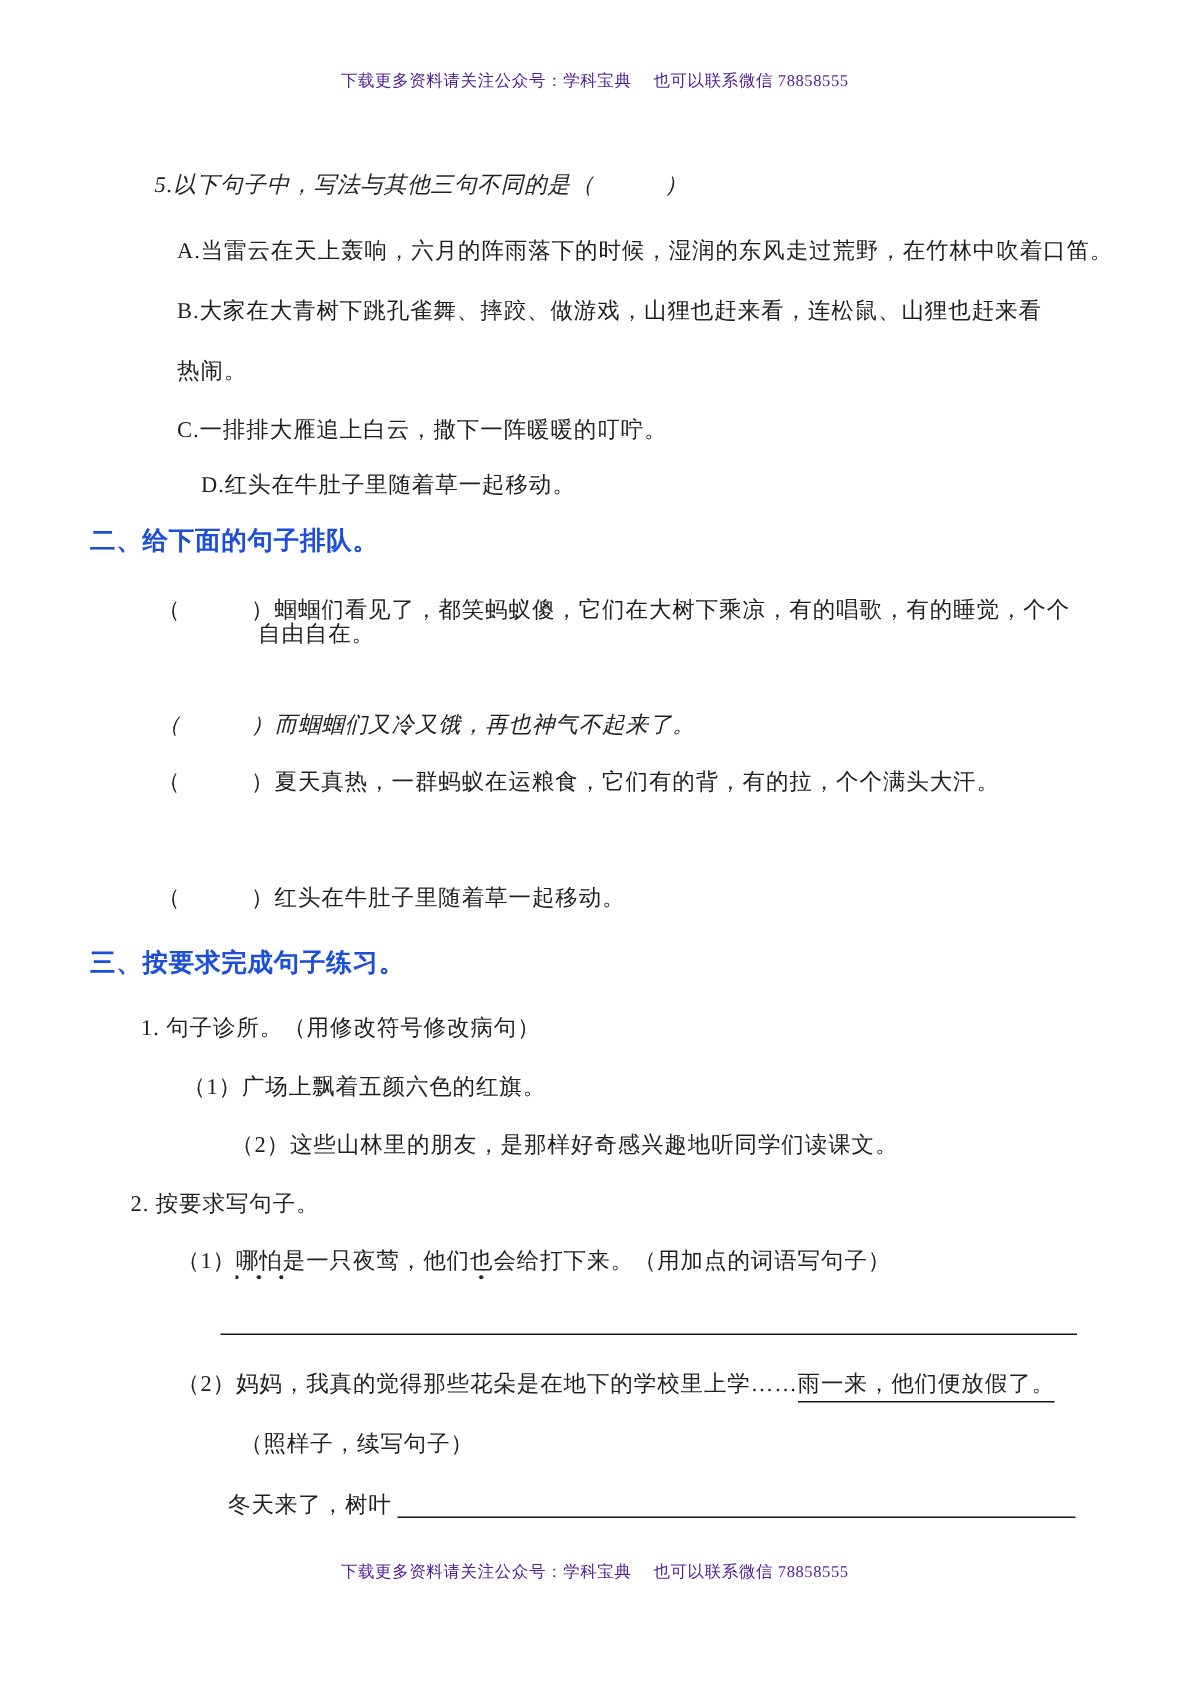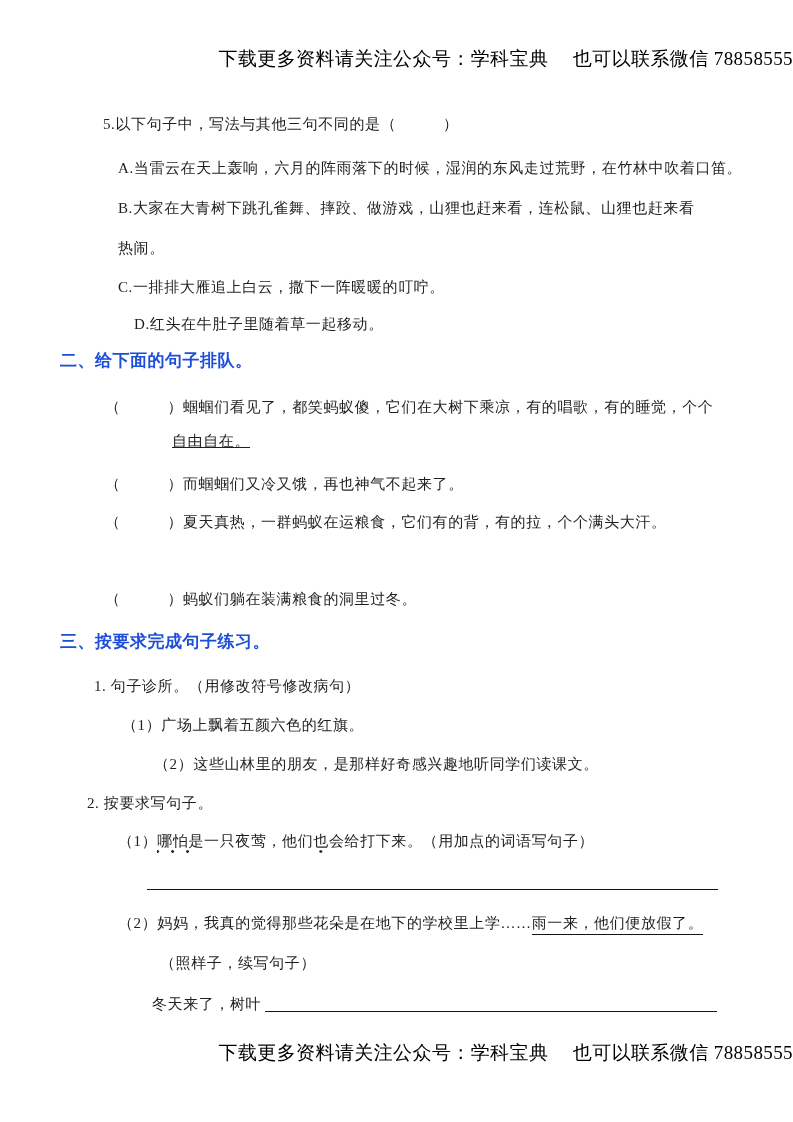--- a/index.html
+++ b/index.html
@@ -16,24 +16,24 @@
     position: absolute;
     font-size: 15px;
     letter-spacing: 0.6px;
     line-height: 21px;
     white-space: nowrap;
   }
   .meta {
     position: absolute;
     left: 0;
     width: 100%;
-    text-align: right;
-    font-size: 19px;
+    text-align: center;
+    font-size: 11px;
     letter-spacing: 0.4px;
-    color: #000000;
+    color: #4c1d95;
   }
   .heading {
     font-family: "Liberation Sans", "DejaVu Sans", sans-serif;
     font-weight: bold;
     font-size: 17px;
     letter-spacing: 0.5px;
     color: #1d4ed8;
   }
   .rule {
     position: absolute;
@@ -52,33 +52,33 @@
     padding-bottom: 3px;
   }
 </style>
 </head>
 <body>
 
 <div class="page">
 
   <div class="meta" style="top:46px;">下载更多资料请关注公众号：学科宝典　 也可以联系微信 78858555</div>
 
-  <div class="ln" style="left:103px; top:114px;">5.以下句子中，写法与其他三句不同的是（　　　）</div>
+  <div class="ln" style="left:103px; top:114px;font-style:italic;">5.以下句子中，写法与其他三句不同的是（　　　）</div>
   <div class="ln" style="left:118px; top:158px;">A.当雷云在天上轰响，六月的阵雨落下的时候，湿润的东风走过荒野，在竹林中吹着口笛。</div>
   <div class="ln" style="left:118px; top:198px;">B.大家在大青树下跳孔雀舞、摔跤、做游戏，山狸也赶来看，连松鼠、山狸也赶来看</div>
   <div class="ln" style="left:118px; top:238px;">热闹。</div>
   <div class="ln" style="left:118px; top:277px;">C.一排排大雁追上白云，撒下一阵暖暖的叮咛。</div>
   <div class="ln" style="left:118px; top:314px;margin-left:16px;">D.红头在牛肚子里随着草一起移动。</div>
 
   <div class="ln heading" style="left:60px; top:350px;">二、给下面的句子排队。</div>
   <div class="ln" style="left:105px; top:397px;">（　　　）蝈蝈们看见了，都笑蚂蚁傻，它们在大树下乘凉，有的唱歌，有的睡觉，个个</div>
-  <div class="ln" style="left:172px; top:431px;text-decoration:underline;">自由自在。</div>
-  <div class="ln" style="left:105px; top:474px;">（　　　）而蝈蝈们又冷又饿，再也神气不起来了。</div>
-  <div class="ln" style="left:105px; top:512px;">（　　　）夏天真热，一群蚂蚁在运粮食，它们有的背，有的拉，个个满头大汗。</div>
-  <div class="ln" style="left:105px; top:589px;">（　　　）蚂蚁们躺在装满粮食的洞里过冬。</div>
+  <div class="ln" style="left:172px; top:413px;">自由自在。</div>
+  <div class="ln" style="left:105px; top:474px;font-style:italic;">（　　　）而蝈蝈们又冷又饿，再也神气不起来了。</div>
+  <div class="ln" style="left:105px; top:512px;font-family:Liberation Mono, monospace;">（　　　）夏天真热，一群蚂蚁在运粮食，它们有的背，有的拉，个个满头大汗。</div>
+  <div class="ln" style="left:105px; top:589px;">（　　　）红头在牛肚子里随着草一起移动。</div>
 
   <div class="ln heading" style="left:60px; top:631px;">三、按要求完成句子练习。</div>
   <div class="ln" style="left:94px; top:676px;">1. 句子诊所。（用修改符号修改病句）</div>
   <div class="ln" style="left:122px; top:715px;">（1）广场上飘着五颜六色的红旗。</div>
   <div class="ln" style="left:122px; top:754px;margin-left:32px;">（2）这些山林里的朋友，是那样好奇感兴趣地听同学们读课文。</div>
   <div class="ln" style="left:87px; top:793px;">2. 按要求写句子。</div>
   <div class="ln" style="left:118px; top:831px;"><span>（1）</span><span class="seg-dot">哪怕</span><span>是一只夜莺，他们</span><span class="seg-dot">也</span><span>会给打下来。（用加点的词语写句子）</span></div>
 
   <div class="rule" style="left:147px; top:889px; width:571px;"></div>
 

